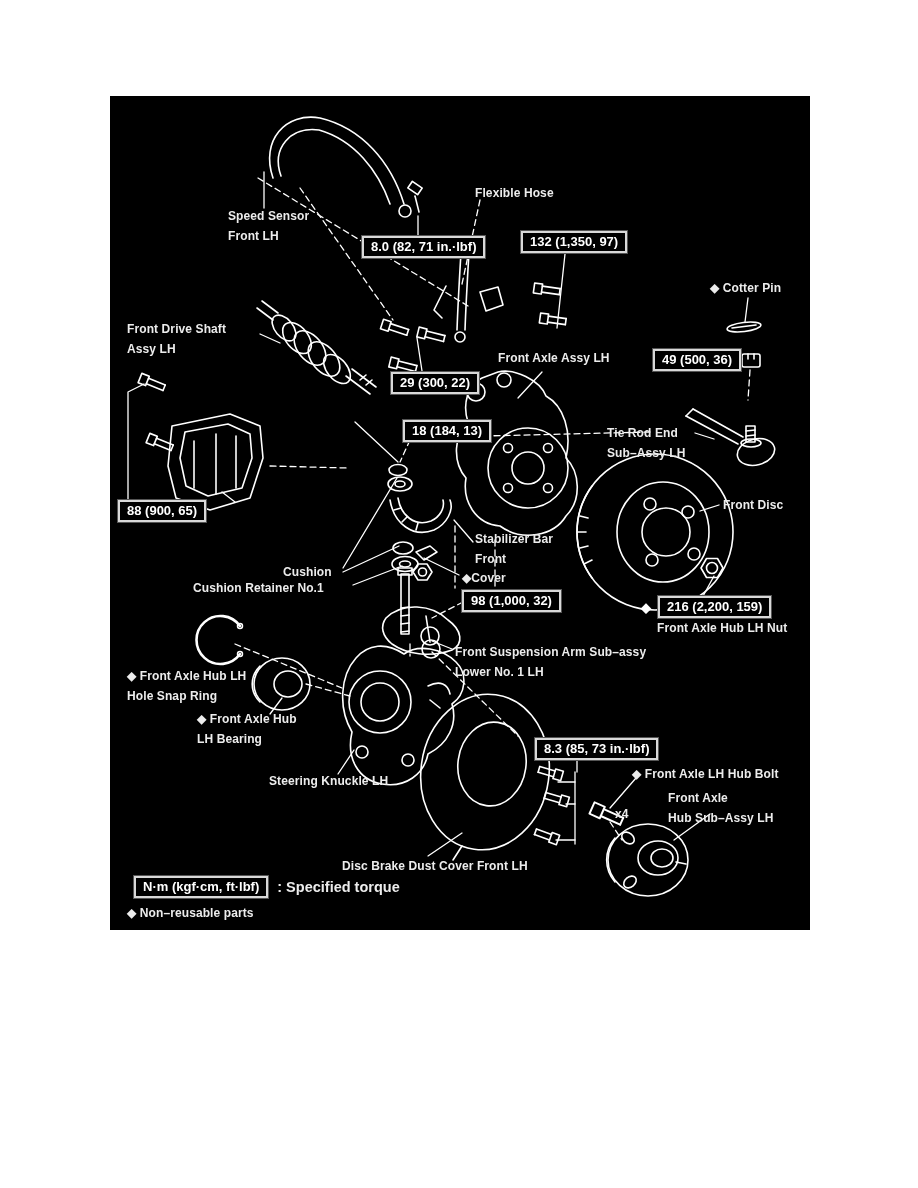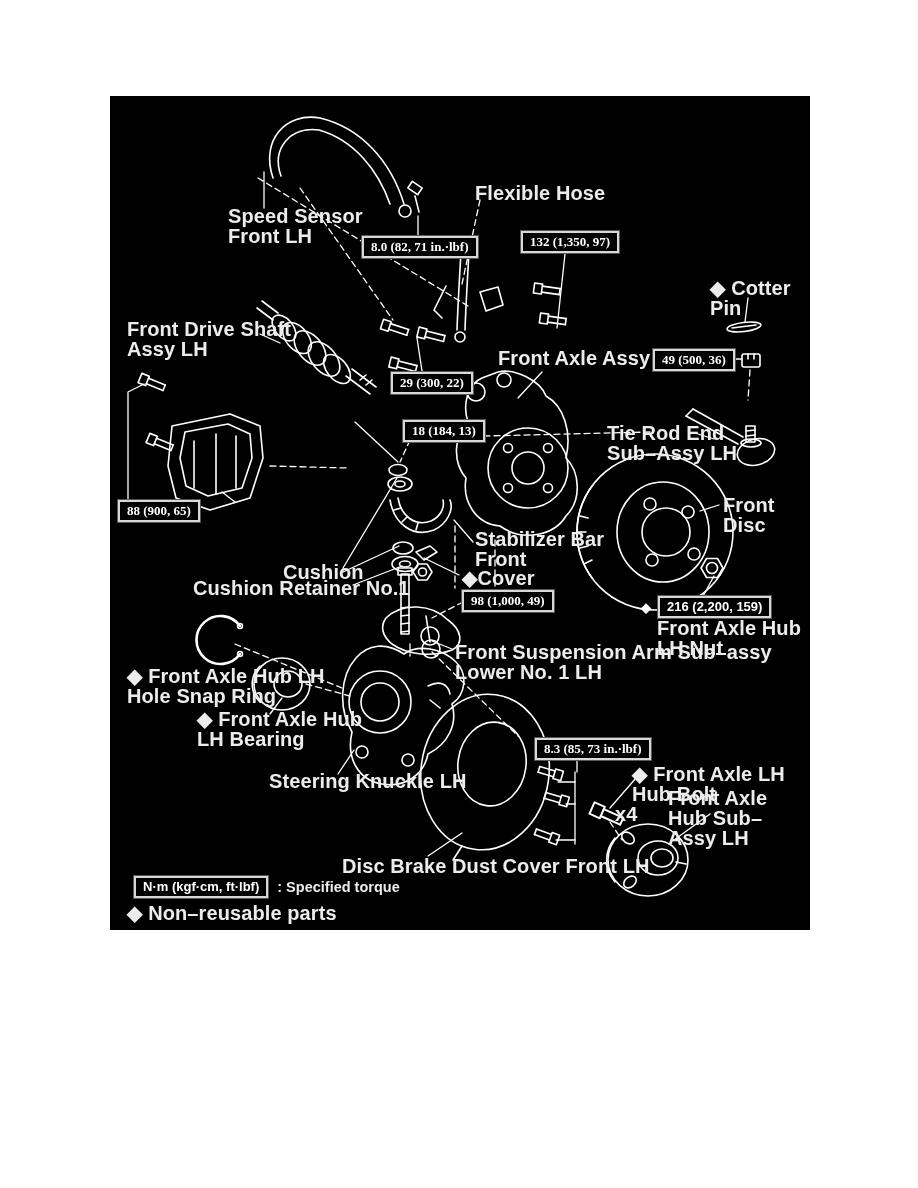--- a/index.html
+++ b/index.html
@@ -1,22 +1,22 @@
 <!DOCTYPE html>
 <html><head>
 <meta charset="utf-8">
 <style>
   * { margin:0; padding:0; box-sizing:border-box; }
   html,body { width:918px; height:1188px; background:#ffffff; }
   body { position:relative; font-family:"Liberation Sans", sans-serif; }
   .diagram-panel { position:absolute; left:110px; top:96px; width:700px; height:834px; background:#000; overflow:hidden; }
   .art { position:absolute; left:0; top:0; width:700px; height:834px; }
-  .lbl { position:absolute; color:#ececec; font-size:20px; font-weight:bold; line-height:20px; white-space:pre-line; letter-spacing:0.1px; }
+  .lbl { position:absolute; color:#ececec; font-size:12px; font-weight:bold; line-height:20px; white-space:pre-line; letter-spacing:0.1px; }
   .tqbox { color:#fff; font-size:13px; font-weight:bold; line-height:16px; padding:1px 7px; border:2px solid #d8d8d8; box-shadow:0 0 0 1px #555; background:#000; white-space:nowrap; display:inline-block; }
-  .tqpos { position:absolute;font-family:Liberation Serif, serif; }
+  .tqpos { position:absolute; }
   .tqrow { position:absolute; display:flex; align-items:center; gap:7px; }
   .diamond { color:#fff; font-size:13px; font-weight:bold; }
   .legend-row { position:absolute; display:flex; align-items:center; gap:9px; color:#ececec; font-size:14.5px; font-weight:bold;margin-left:9px; }
 </style>
 </head>
 <body>
 
 <div class="diagram-panel">
 
   <svg class="art" viewBox="0 0 700 834">
@@ -338,21 +338,21 @@
   <div class="lbl" style="left:232px; top:760px">Disc Brake Dust Cover Front LH</div>
   <div class="lbl" style="left:558px; top:692px">Front Axle
 Hub Sub–Assy LH</div>
 
   <span class="tqbox tqpos" style="left:252px; top:140px">8.0 (82, 71 in.·lbf)</span>
   <span class="tqbox tqpos" style="left:411px; top:135px">132 (1,350, 97)</span>
   <span class="tqbox tqpos" style="left:281px; top:276px">29 (300, 22)</span>
   <span class="tqbox tqpos" style="left:543px; top:253px">49 (500, 36)</span>
   <span class="tqbox tqpos" style="left:293px; top:324px">18 (184, 13)</span>
   <span class="tqbox tqpos" style="left:8px;   top:404px">88 (900, 65)</span>
-  <span class="tqbox tqpos" style="left:352px; top:494px">98 (1,000, 49)</span>
+  <span class="tqbox tqpos" style="left:352px; top:494px">98 (1,000, 32)</span>
   <div class="tqrow" style="left:531px; top:500px">
     <span class="diamond">◆</span>
     <span class="tqbox">216 (2,200, 159)</span>
   </div>
   <span class="tqbox tqpos" style="left:425px; top:642px">8.3 (85, 73 in.·lbf)</span>
 
   <div class="legend-row" style="left:15px; top:780px">
     <span class="tqbox">N·m (kgf·cm, ft·lbf)</span>
     <span>: Specified torque</span>
   </div>

